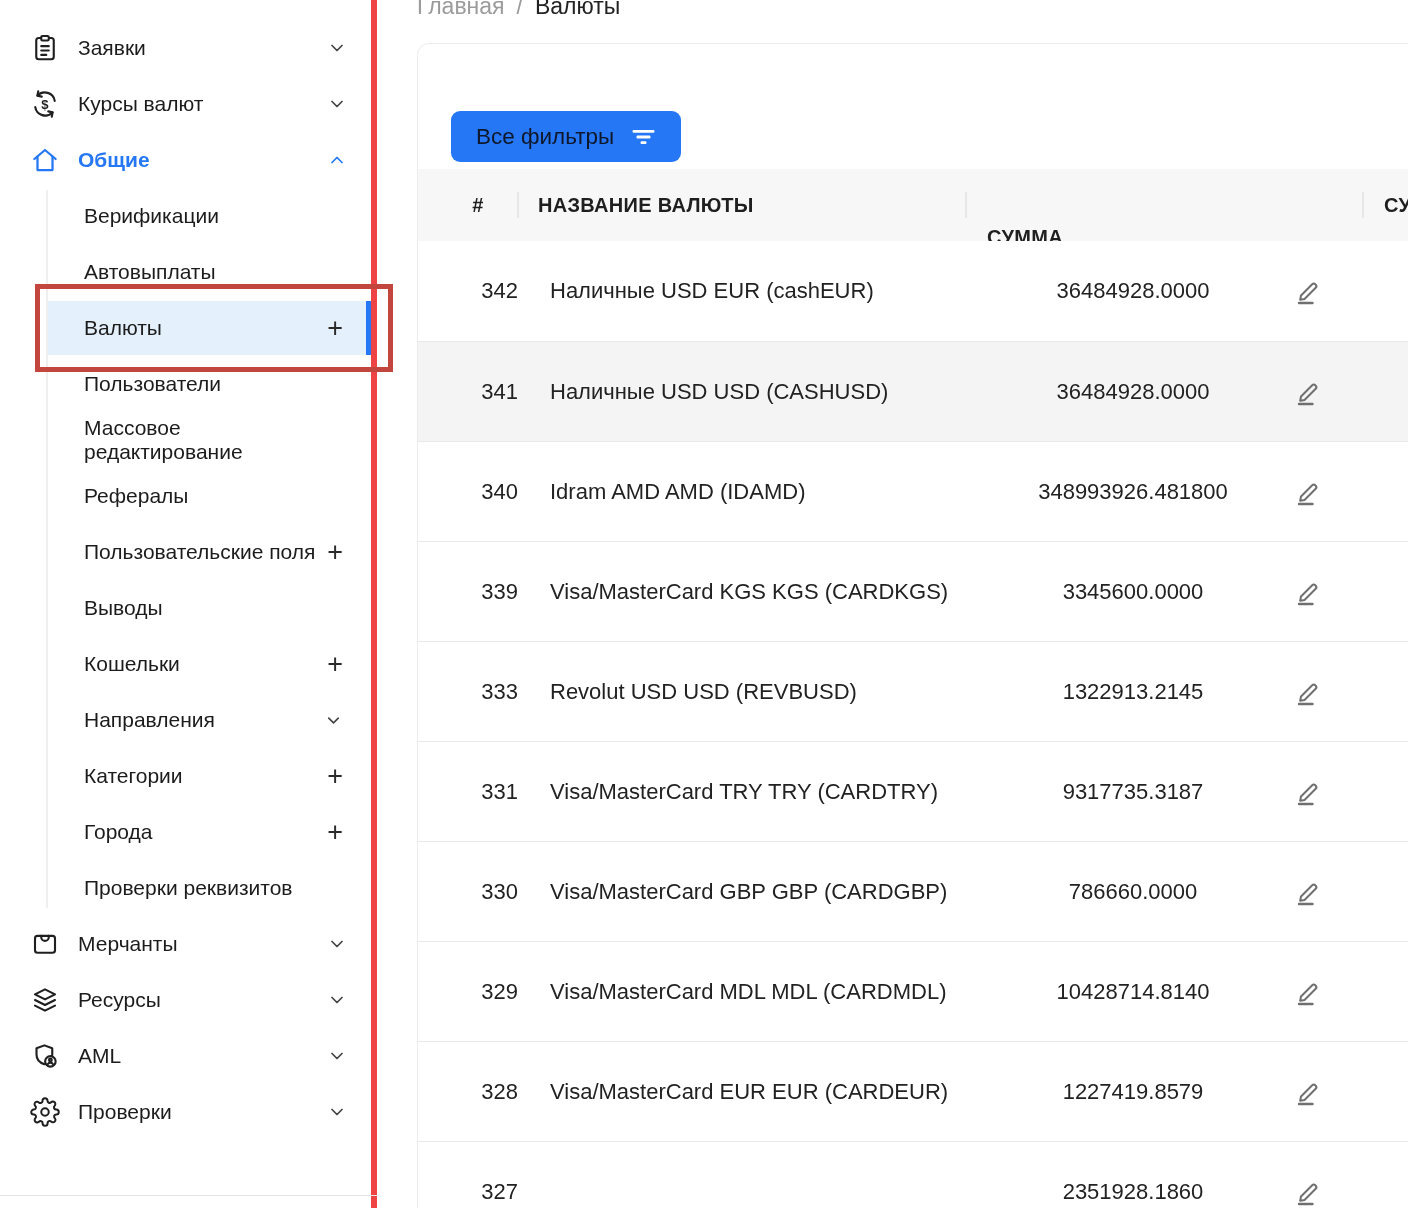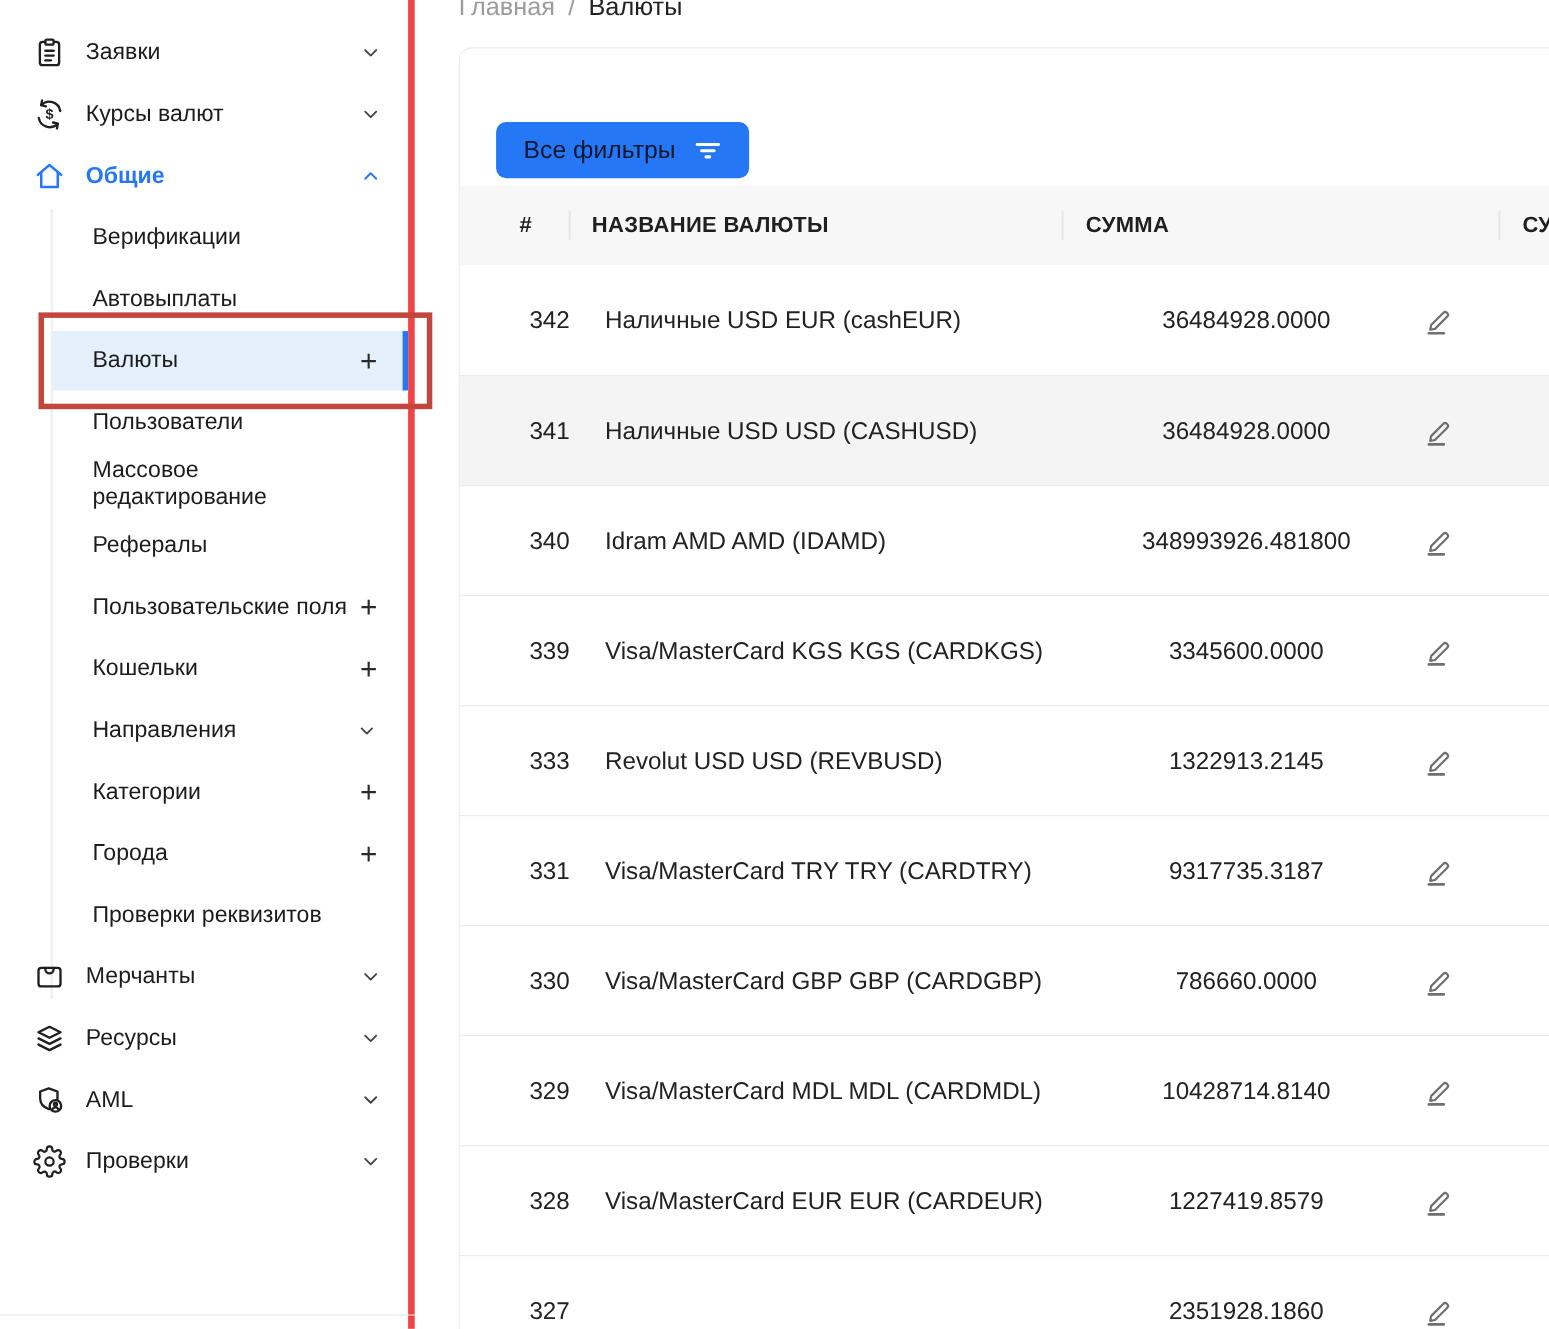--- a/index.html
+++ b/index.html
@@ -45,21 +45,21 @@
   .filters-btn { position:absolute; left:33px; top:35px; height:51px; padding:0 25px;
                  background:#2577f6; border:none; border-radius:9px; color:#0f172a;
                  font-size:22.5px; font-family:"Liberation Sans", sans-serif;
                  display:flex; align-items:center; gap:17px; cursor:pointer;margin-top:32px; }
 
   .thead { position:absolute; left:0; right:0; top:125px; height:72px; background:#f7f7f8; }
   .th { position:absolute; top:50%; transform:translateY(-50%); font-size:20px; font-weight:bold;
         color:#1f1f1f; letter-spacing:.3px; white-space:nowrap; }
   .th-num { left:20px; width:80px; text-align:center; }
   .th-name { left:120px; }
-  .th-sum { left:569px; }
+  .th-sum { left:569px;margin-top:32px; }
   .th-sum2 { left:966px; }
   .th-div { position:absolute; top:23px; width:2px; height:26px; background:#e7e7e7; }
   .th-div1 { left:99px; } .th-div2 { left:547px; } .th-div3 { left:944px; }
 
   .tbody { position:absolute; left:0; right:0; top:197px; }
   .trow { height:100px; position:relative; border-top:1px solid #e9e9e9; background:#fff; }
   .trow:first-child { border-top:none; }
   .trow.highlighted { background:#f4f4f4; }
   .td { position:absolute; top:50%; transform:translateY(-50%); font-size:22px; color:#222;
         white-space:nowrap; }
@@ -152,20 +152,24 @@
         <div class="sub-item">
     <span class="sub-lbl">Рефералы</span>
 
   </div>
         <div class="sub-item">
     <span class="sub-lbl">Пользовательские поля</span>
     <span class="suffix plus-glyph">+</span>
 
   </div>
         <div class="sub-item">
+    <span class="sub-lbl">Выводы</span>
+
+  </div>
+        <div class="sub-item">
     <span class="sub-lbl">Кошельки</span>
     <span class="suffix plus-glyph">+</span>
 
   </div>
         <div class="sub-item">
     <span class="sub-lbl">Направления</span>
 
     <span class="suffix">
       <svg width="19" height="19" viewBox="0 0 20 20" fill="none" stroke="#444" stroke-width="1.7" stroke-linecap="round" stroke-linejoin="round">
               <polyline points="5,7.5 10,12.5 15,7.5"></polyline>

